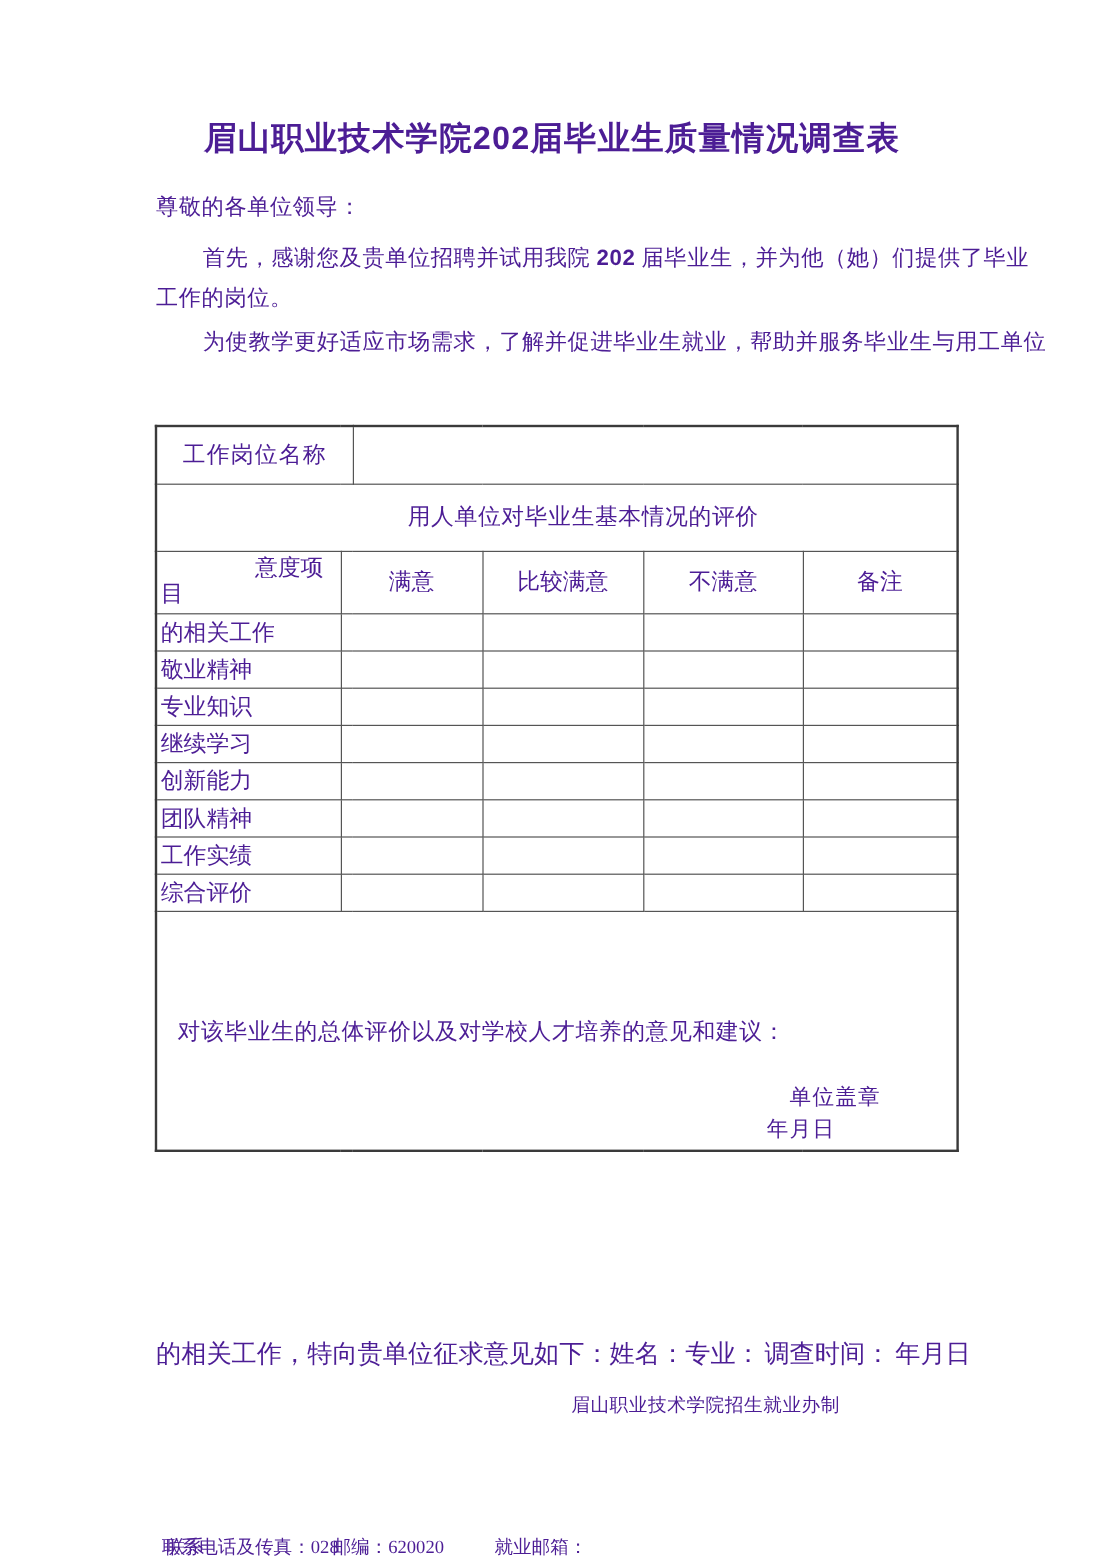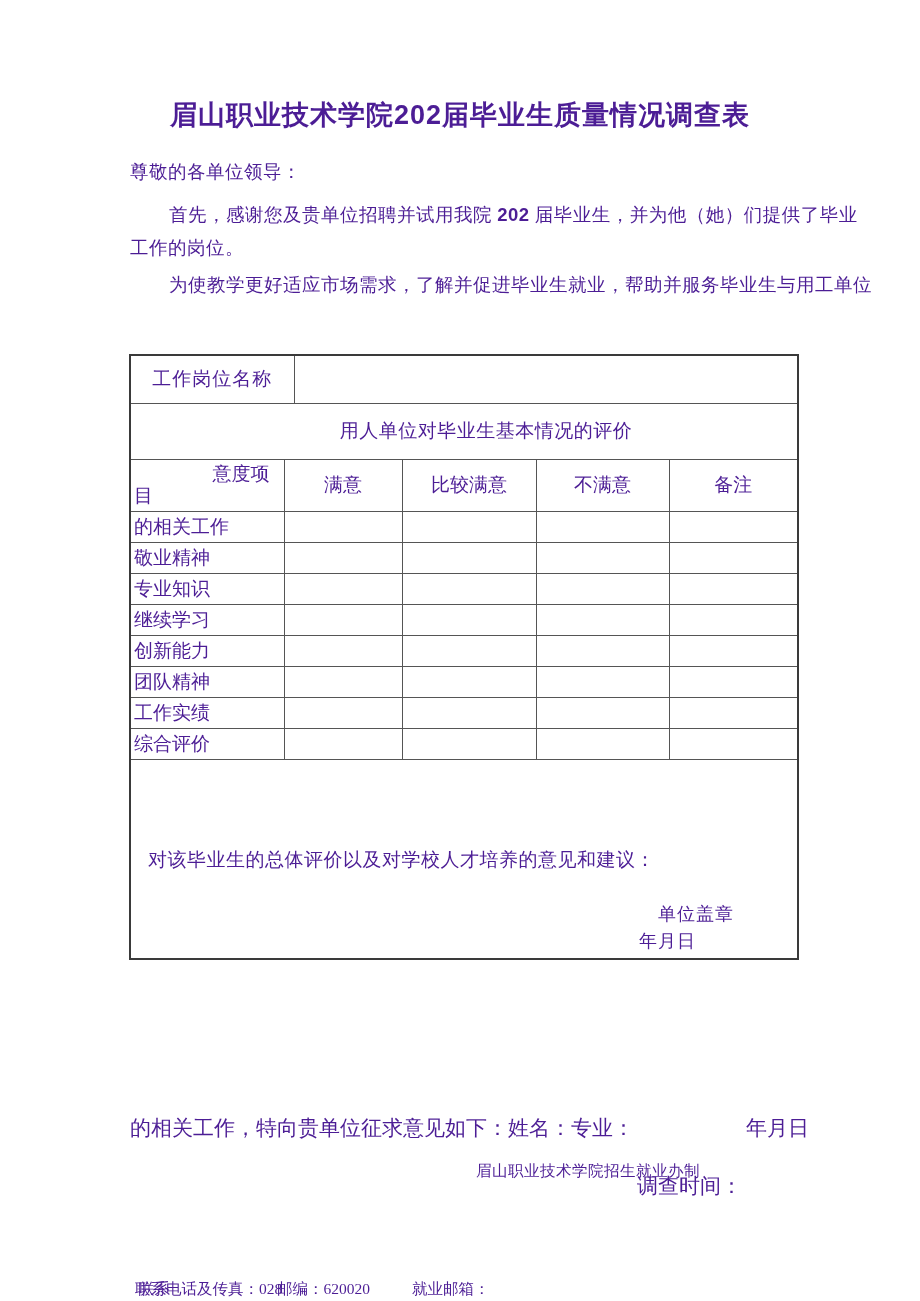--- a/index.html
+++ b/index.html
@@ -56,21 +56,21 @@
   .hcol1 .l1 { text-align: right; padding-right: 14px; line-height: 22px; }
   .hcol1 .l2 { text-align: left; padding-left: 3px; line-height: 22px; }
   td.crit { padding-left: 3px; }
   td.comment { vertical-align: top; position: relative; }
   .prompt { padding: 3px 13px 0 17px; font-size: 19px; letter-spacing: 0.5px; }
   .stamp { position: absolute; left: 527px; top: 142px; font-size: 18px; letter-spacing: 1px; }
   .stampdate { position: absolute; left: 508px; top: 169px; font-size: 18px; letter-spacing: 1px; }
 
   .bt { position: absolute; font-size: 21px; white-space: nowrap; }
   .bt-main { left: 130px; top: 1114px; }
-  .bt-time { left: 637px; top: 1172px; }
+  .bt-time { left: 637px; top: 1114px; }
   .bt-date { left: 746px; top: 1114px; }
   .issuer { position: absolute; left: 476px; top: 1161px; font-size: 15.5px; white-space: nowrap; letter-spacing: 0.5px; }
 
   .foot { position: absolute; top: 1279px; font-size: 15.5px; white-space: nowrap; }
   .f-a { left: 135px; }
   .f-ghost { left: 139px; }
   .f-b { left: 277px; }
   .f-c { left: 412px; }
 </style>
 </head>

